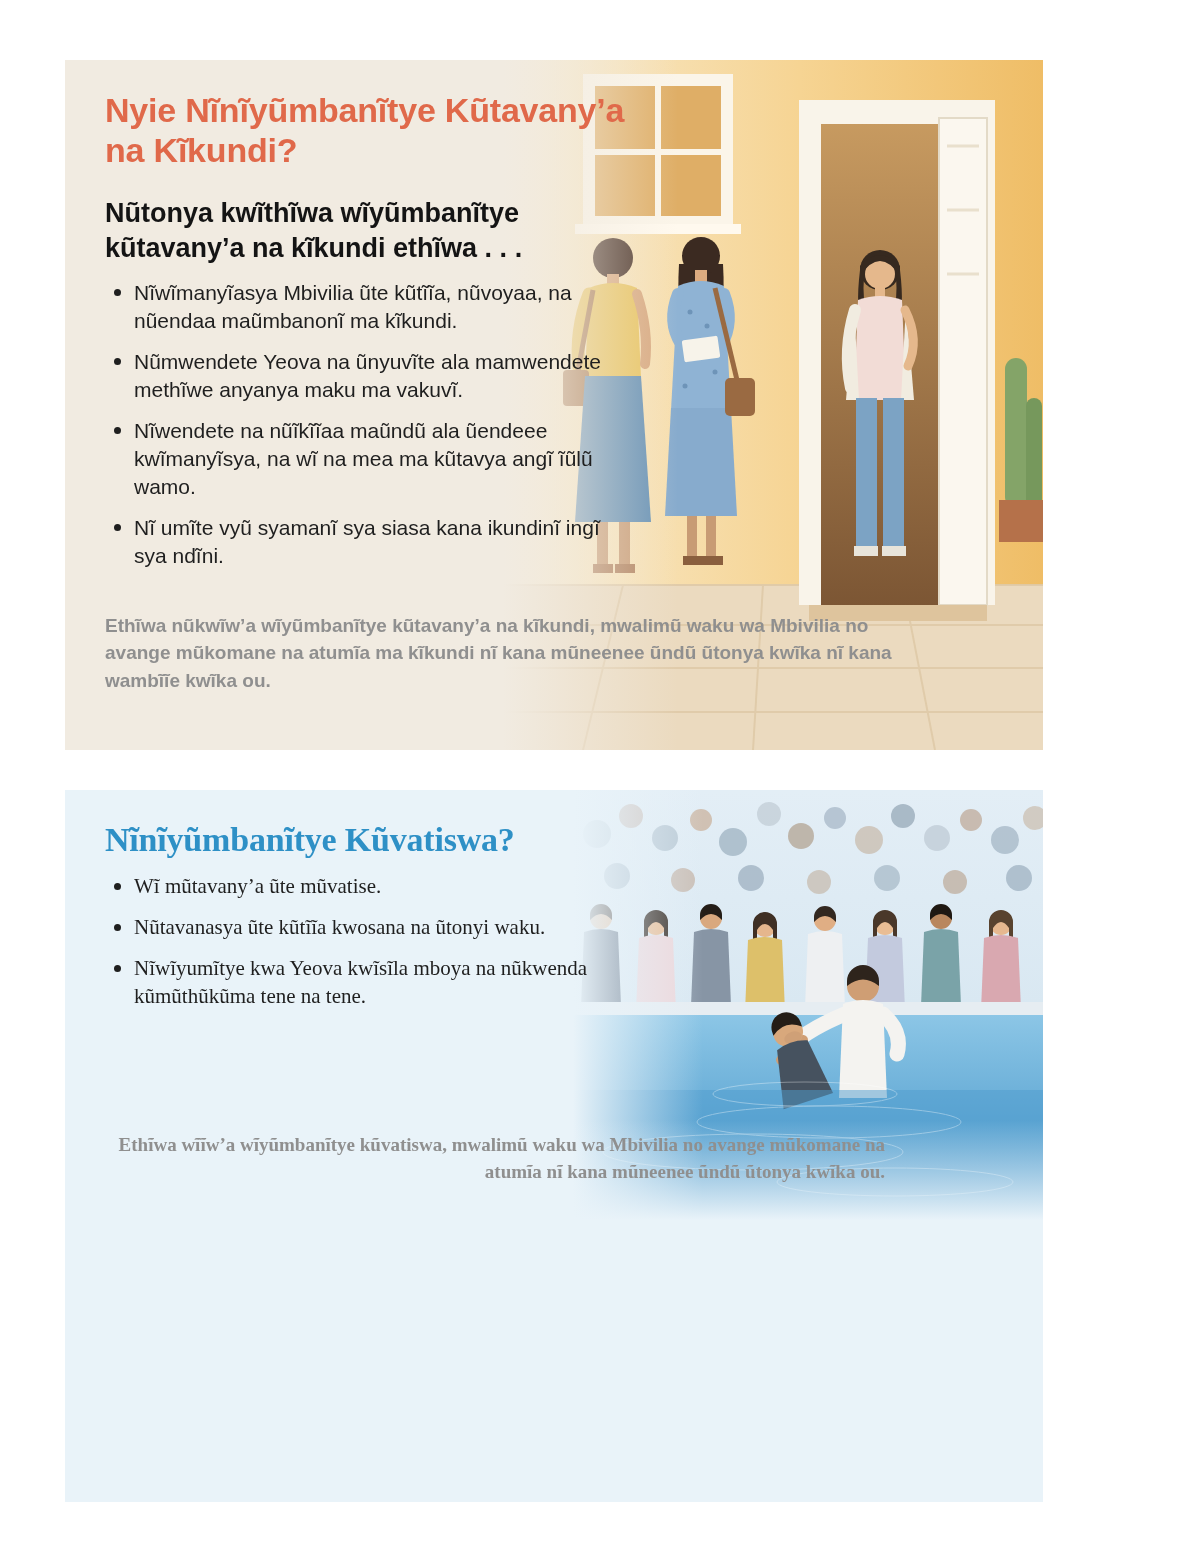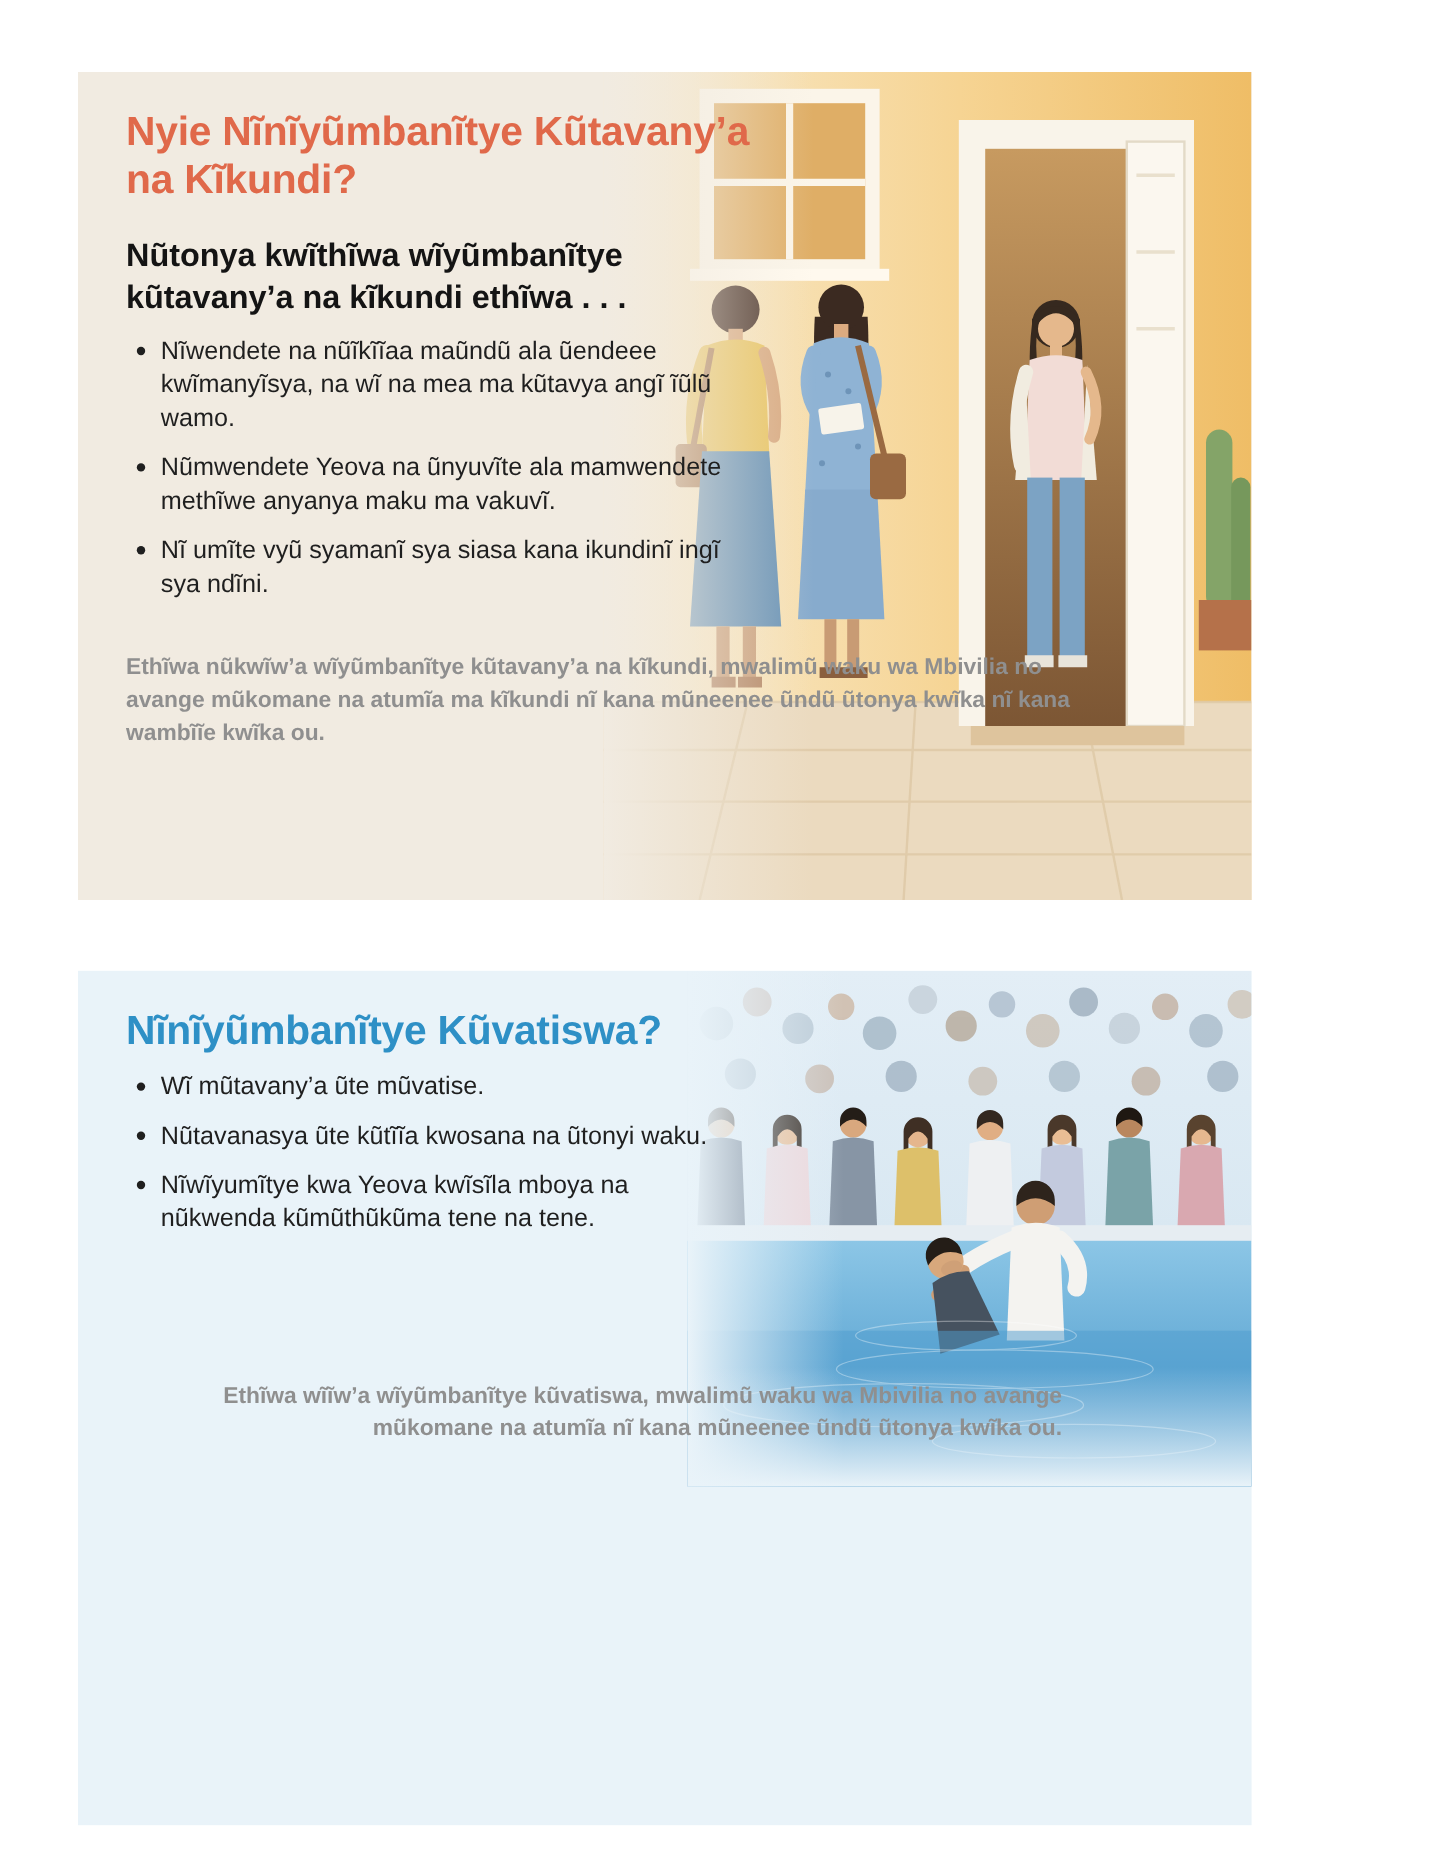--- a/index.html
+++ b/index.html
@@ -6,21 +6,21 @@
   html,body { background:#ffffff; }
   body {
     width:1200px; height:1543px;
     font-family:"Liberation Sans","DejaVu Sans",sans-serif;
     color:#1a1a1a;
   }
   .page { position:relative; width:1200px; height:1543px; background:#ffffff; overflow:hidden; }
 
   .panel { position:absolute; left:65px; width:978px; overflow:hidden; }
   .panel-top    { top:60px;  height:690px; background:#f1ebe1; }
-  .panel-bottom { top:809px; height:712px; background:#e9f3f9; }
+  .panel-bottom { top:790px; height:712px; background:#e9f3f9;font-family:Liberation Serif, serif; }
 
   .panel-illustration { position:absolute; top:0; right:0; z-index:1; }
   .panel-content { position:relative; z-index:2; padding:30px 0 0 40px; }
 
   .section-title {
     font-size:34px; font-weight:bold; line-height:1.18; letter-spacing:-0.2px;
   }
   .panel-top .section-title    { color:#e0694a; max-width:560px; }
   .panel-bottom .section-title { color:#2e90c6; max-width:640px; }
 
@@ -162,25 +162,29 @@
       </svg>
     </div>
 
     <div class="panel-content">
       <h1 class="section-title">Nyie Nĩnĩyũmbanĩtye Kũtavany’a na Kĩkundi?</h1>
       <p class="lead">Nũtonya kwĩthĩwa wĩyũmbanĩtye kũtavany’a na kĩkundi ethĩwa . . .</p>
 
       <ul class="bullet-list">
         <li class="bullet-item">
           <span class="bullet-dot"></span>
+          <span class="bullet-text">Nĩwĩmanyĩasya Mbivilia ũte kũtĩĩa, nũvoyaa, na nũendaa maũmbanonĩ ma kĩkundi.</span>
+        </li>
+        <li class="bullet-item">
+          <span class="bullet-dot"></span>
+          <span class="bullet-text">Nũmwendete Yeova na ũnyuvĩte ala mamwendete methĩwe anyanya maku ma vakuvĩ.</span>
+        </li>
+        <li class="bullet-item">
+          <span class="bullet-dot"></span>
           <span class="bullet-text">Nĩwendete na nũĩkĩĩaa maũndũ ala ũendeee kwĩmanyĩsya, na wĩ na mea ma kũtavya angĩ ĩũlũ wamo.</span>
-        </li>
-        <li class="bullet-item">
-          <span class="bullet-dot"></span>
-          <span class="bullet-text">Nũmwendete Yeova na ũnyuvĩte ala mamwendete methĩwe anyanya maku ma vakuvĩ.</span>
         </li>
         <li class="bullet-item">
           <span class="bullet-dot"></span>
           <span class="bullet-text">Nĩ umĩte vyũ syamanĩ sya siasa kana ikundinĩ ingĩ sya ndĩni.</span>
         </li>
       </ul>
 
       <p class="footnote">Ethĩwa nũkwĩw’a wĩyũmbanĩtye kũtavany’a na kĩkundi, mwalimũ waku wa Mbivilia no avange mũkomane na atumĩa ma kĩkundi nĩ kana mũneenee ũndũ ũtonya kwĩka nĩ kana wambĩĩe kwĩka ou.</p>
     </div>
   </section>

